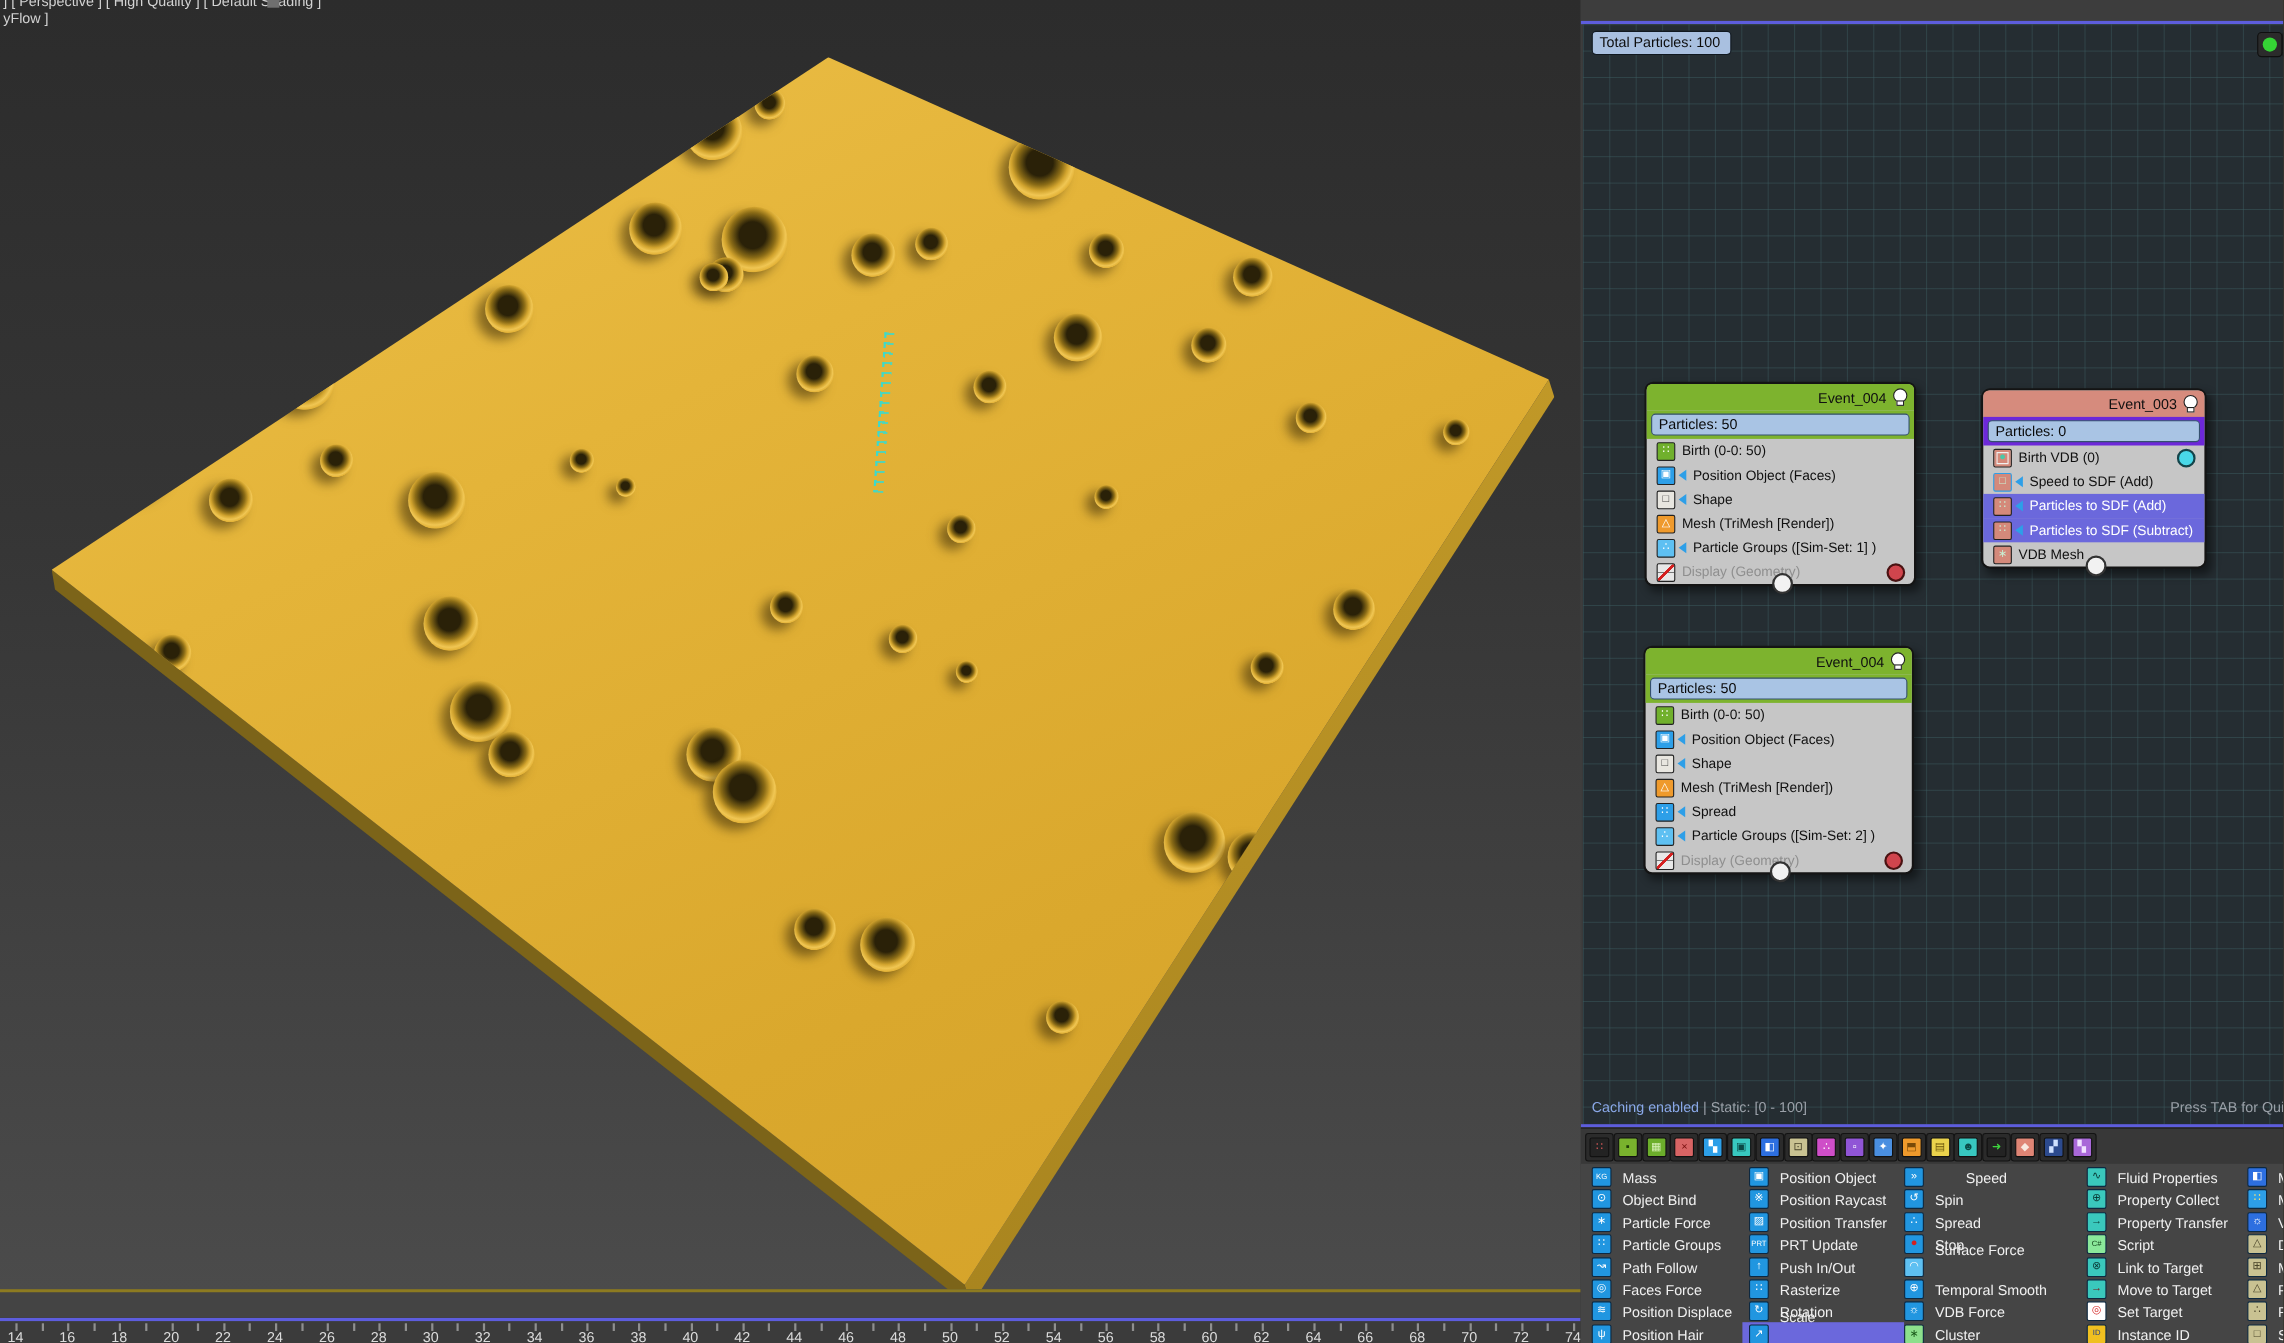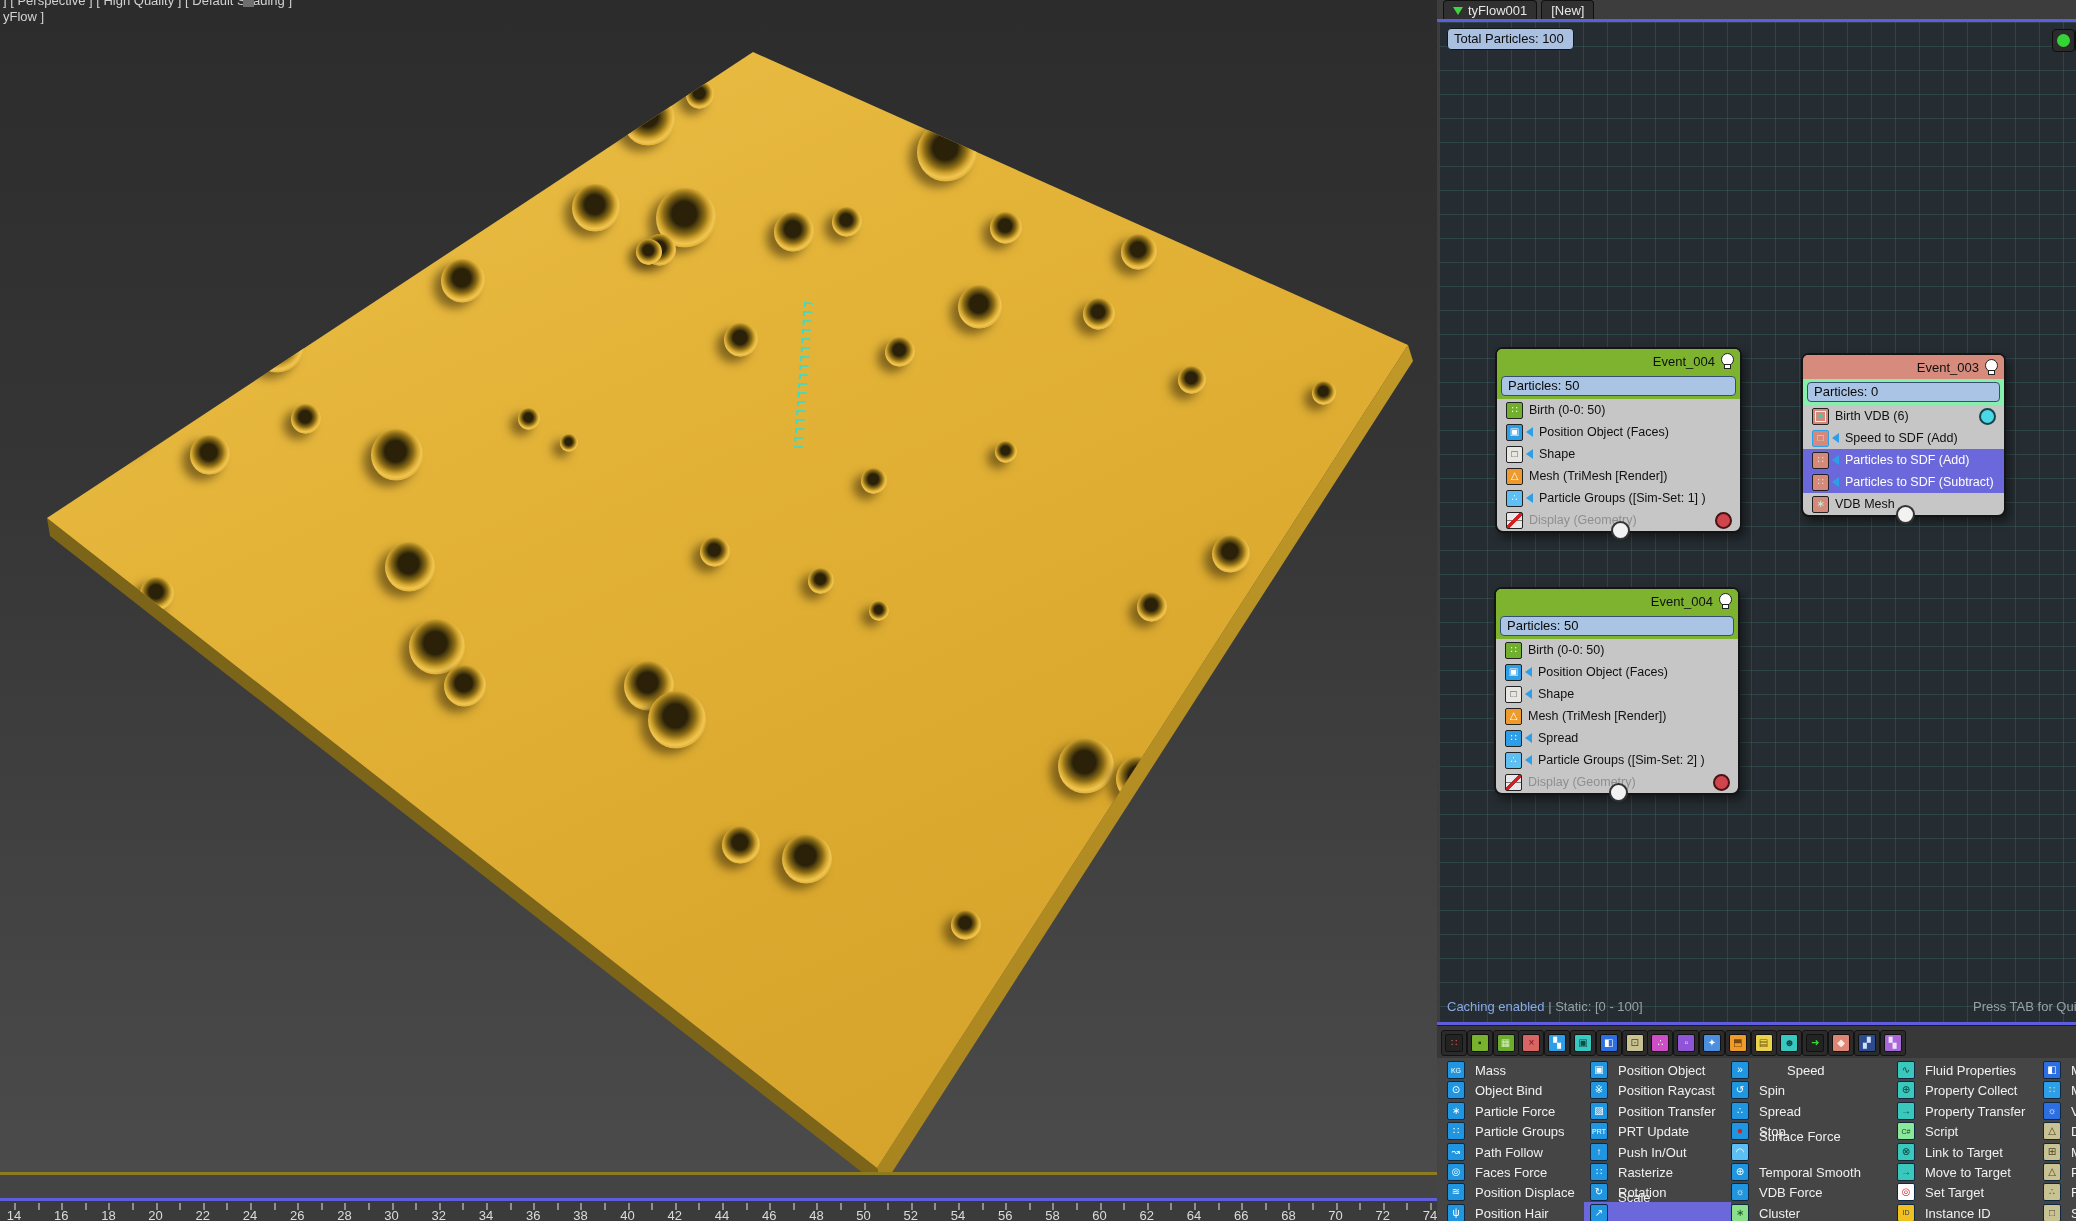--- a/index.html
+++ b/index.html
@@ -59,21 +59,21 @@
     box-shadow:4px 5px 8px rgba(0,0,0,.45);}
   .evhead{height:24px;border-radius:5px 5px 0 0;display:flex;align-items:center;justify-content:flex-end;gap:6px;
     padding:0 6px;color:#101010;font-size:13px;}
   .evhead.green{background:#7db32e;}
   .evhead.salmon{background:#d68b7d;}
   .bulb{position:relative;width:13px;height:16px;flex:0 0 auto;}
   .bulb::before{content:"";position:absolute;top:0;left:0;width:11px;height:11px;border-radius:50%;background:#fff;border:1px solid #222;}
   .bulb::after{content:"";position:absolute;bottom:0;left:3px;width:5px;height:3px;background:#fff;border:1px solid #222;}
   .pbar-wrap{padding:3px 4px;}
   .evhead.green + .pbar-wrap{background:#7db32e;}
-  .evhead.salmon + .pbar-wrap{background:#86efac;}
+  .evhead.salmon + .pbar-wrap{background:#6d28d9;}
   .pbar{background:#a9c4e4;border:1px solid #35506e;border-radius:4px;font-size:13px;color:#0a0a0a;
     padding:1px 6px 2px 6px;}
   .oprow{height:22px;display:flex;align-items:center;gap:6px;padding-left:9px;font-size:12.5px;color:#101010;position:relative;}
   .oprow.sel{background:#6b68dc;color:#fff;}
   .oprow.dim{color:#8f8f8f;}
   .op-icon{width:17px;height:17px;border:1px solid #222;border-radius:2px;box-sizing:border-box;
     display:flex;align-items:center;justify-content:center;font-size:10px;line-height:1;flex:0 0 auto;}
   .conn{width:0;height:0;border-top:5px solid transparent;border-bottom:5px solid transparent;border-right:7px solid #2d9fe8;margin-left:-3px;flex:0 0 auto;}
   .rdot{position:absolute;right:8px;width:13px;height:13px;border-radius:50%;}
   .rdot.red{background:#d0454d;border:2px solid #4a1212;}
@@ -263,29 +263,20 @@
       <div class="tnum" style="left: 1146.8px;">62</div>
       <div class="tnum" style="left: 1194px;">64</div>
       <div class="tnum" style="left: 1241.2px;">66</div>
       <div class="tnum" style="left: 1288.4px;">68</div>
       <div class="tnum" style="left: 1335.6px;">70</div>
       <div class="tnum" style="left: 1382.8px;">72</div>
       <div class="tnum" style="left: 1430px;">74</div>
     </div>
 
   <div class="panel">
-    <div class="tabbar">
-      <div class="tab active">
-        <span class="ty-arrow"></span>
-        <span>tyFlow001</span>
-      </div>
-      <div class="tab">
-        <span>[New]</span>
-      </div>
-    </div>
     <div class="hline" style="top:19px"></div>
 
     <div class="canvas" id="canvas">
       <div class="total-box">Total Particles: 100</div>
       <div class="green-btn" style="left:613px">
           <span class="gdot"></span>
         </div>
       <div class="green-btn" style="left:636px;width:3px"></div>
       <div class="status">
         <span class="st-blue">Caching enabled</span>
@@ -333,21 +324,21 @@
         <div class="evnode" style="left: 362px; top: 331px; width: 201px;">
           <div class="evhead salmon">
             <span>Event_003</span>
             <span class="bulb"></span>
           </div>
           <div class="pbar-wrap">
             <div class="pbar">Particles: 0</div>
           </div>
           <div class="oprow">
             <span class="op-icon i-birthvdb">●</span>
-            <span>Birth VDB (6)</span>
+            <span>Birth VDB (0)</span>
             <span class="rdot cyan"></span>
           </div>
           <div class="oprow">
             <span class="op-icon i-objsdf">□</span>
             <span class="conn"></span>
             <span>Speed to SDF (Add)</span>
           </div>
           <div class="oprow sel">
             <span class="op-icon i-psdf">∷</span>
             <span class="conn"></span>

